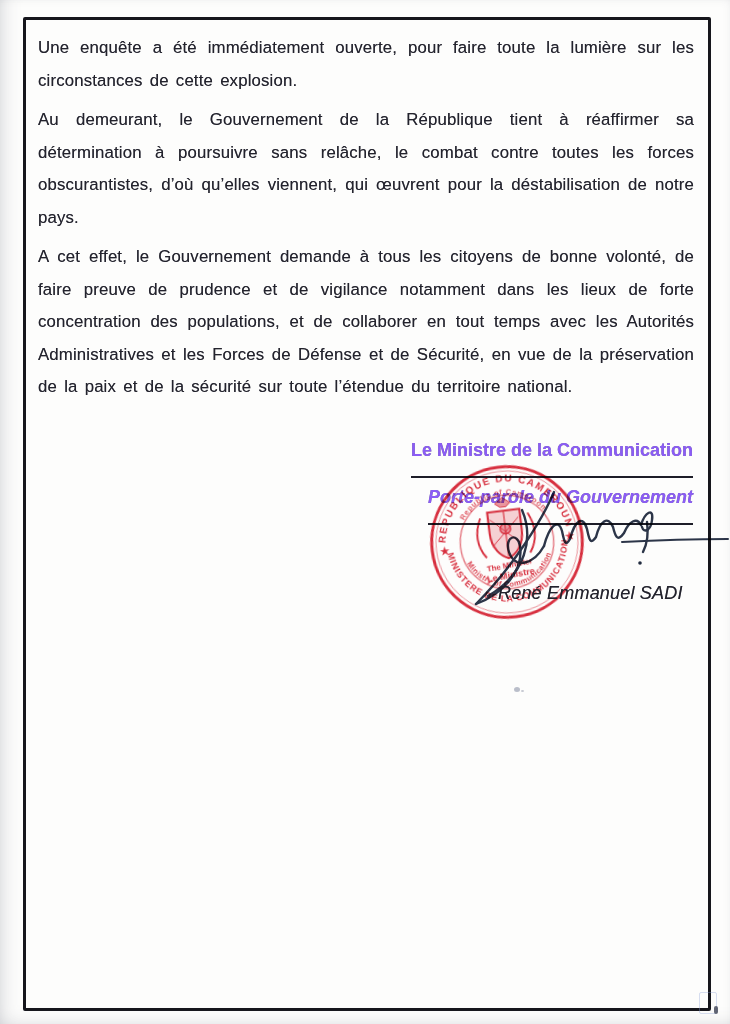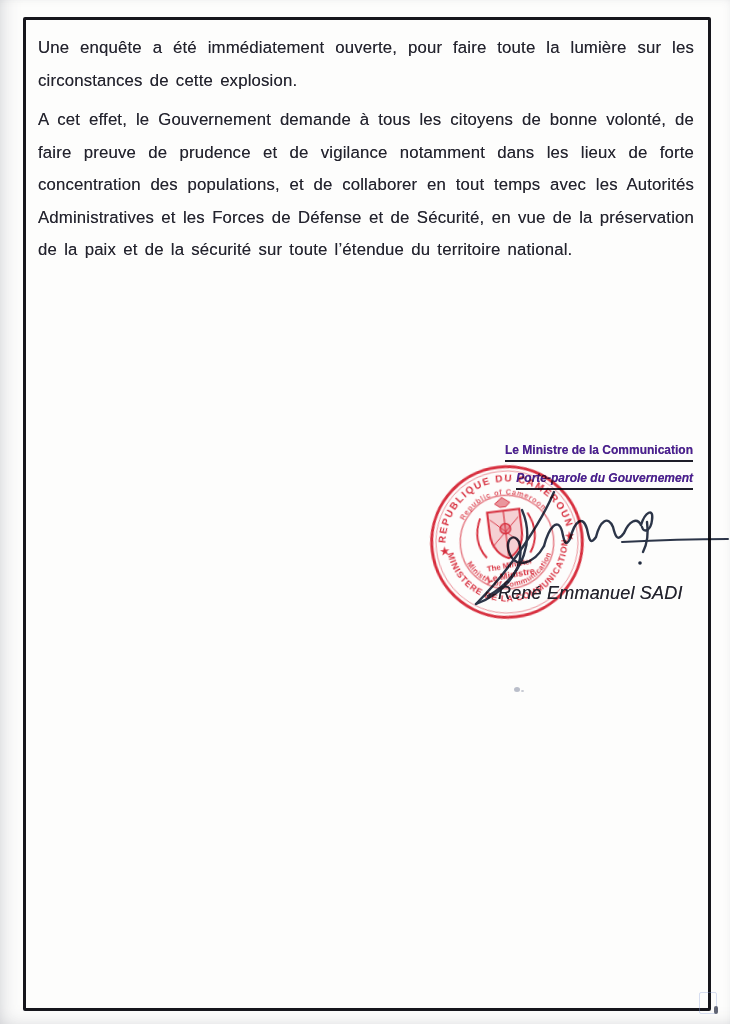--- a/index.html
+++ b/index.html
@@ -15,22 +15,22 @@
   }
   .body-text { position:absolute; left:38px; top:32px; width:656px; }
   .para {
     margin:0 0 7px 0; color:#23232d;
     font-size:16.8px; line-height:32.5px;
     text-align:justify; word-spacing:0.14em; letter-spacing:0.15px;
     text-shadow:0 0 0.5px rgba(30,30,45,.55);
   }
   .sig-block { position:absolute; top:440px; right:37px; text-align:right; }
   .sig-line {
-    display:inline-block; color:#4c1d95; font-size:12px; font-weight:bold;
-    border-bottom:2.5px solid #1d1d28; padding-bottom:3px;
+    display:inline-block; color:#8b5cf6; font-size:18px; font-weight:bold;
+    border-bottom:2.5px solid #1d1d28; padding-bottom:15px;
     text-shadow:0 0 0.5px rgba(25,25,40,.6);
   }
   .sig-line.subtitle { font-style:italic; margin-top:9px; }
   .sig-name {
     position:absolute; top:583px; left:498px; color:#22222c;
     font-size:18px; font-weight:normal; font-style:italic; letter-spacing:.2px;
     text-shadow:0 0 0.5px rgba(25,25,40,.6);
   }
   .stamp {
     position:absolute; left:426px; top:461px; width:162px; height:162px;
@@ -52,20 +52,21 @@
   }
 </style>
 </head>
 <body>
 
 <div class="scan-page">
   <div class="border-box"></div>
 
   <div class="body-text">
     <p class="para">Une enquête a été immédiatement ouverte, pour faire toute la lumière sur les circonstances de cette explosion.</p>
+    <p class="para">Au demeurant, le Gouvernement de la République tient à réaffirmer sa détermination à poursuivre sans relâche, le combat contre toutes les forces obscurantistes, d’où qu’elles viennent, qui œuvrent pour la déstabilisation de notre pays.</p>
     <p class="para">A cet effet, le Gouvernement demande à tous les citoyens de bonne volonté, de faire preuve de prudence et de vigilance notamment dans les lieux de forte concentration des populations, et de collaborer en tout temps avec les Autorités Administratives et les Forces de Défense et de Sécurité, en vue de la préservation de la paix et de la sécurité sur toute l’étendue du territoire national.</p>
   </div>
 
   <div class="sig-block">
     <div><span class="sig-line">Le Ministre de la Communication</span></div>
     <div><span class="sig-line subtitle">Porte-parole du Gouvernement</span></div>
   </div>
 
   <svg class="stamp" viewBox="0 0 170 170">
     <defs>

